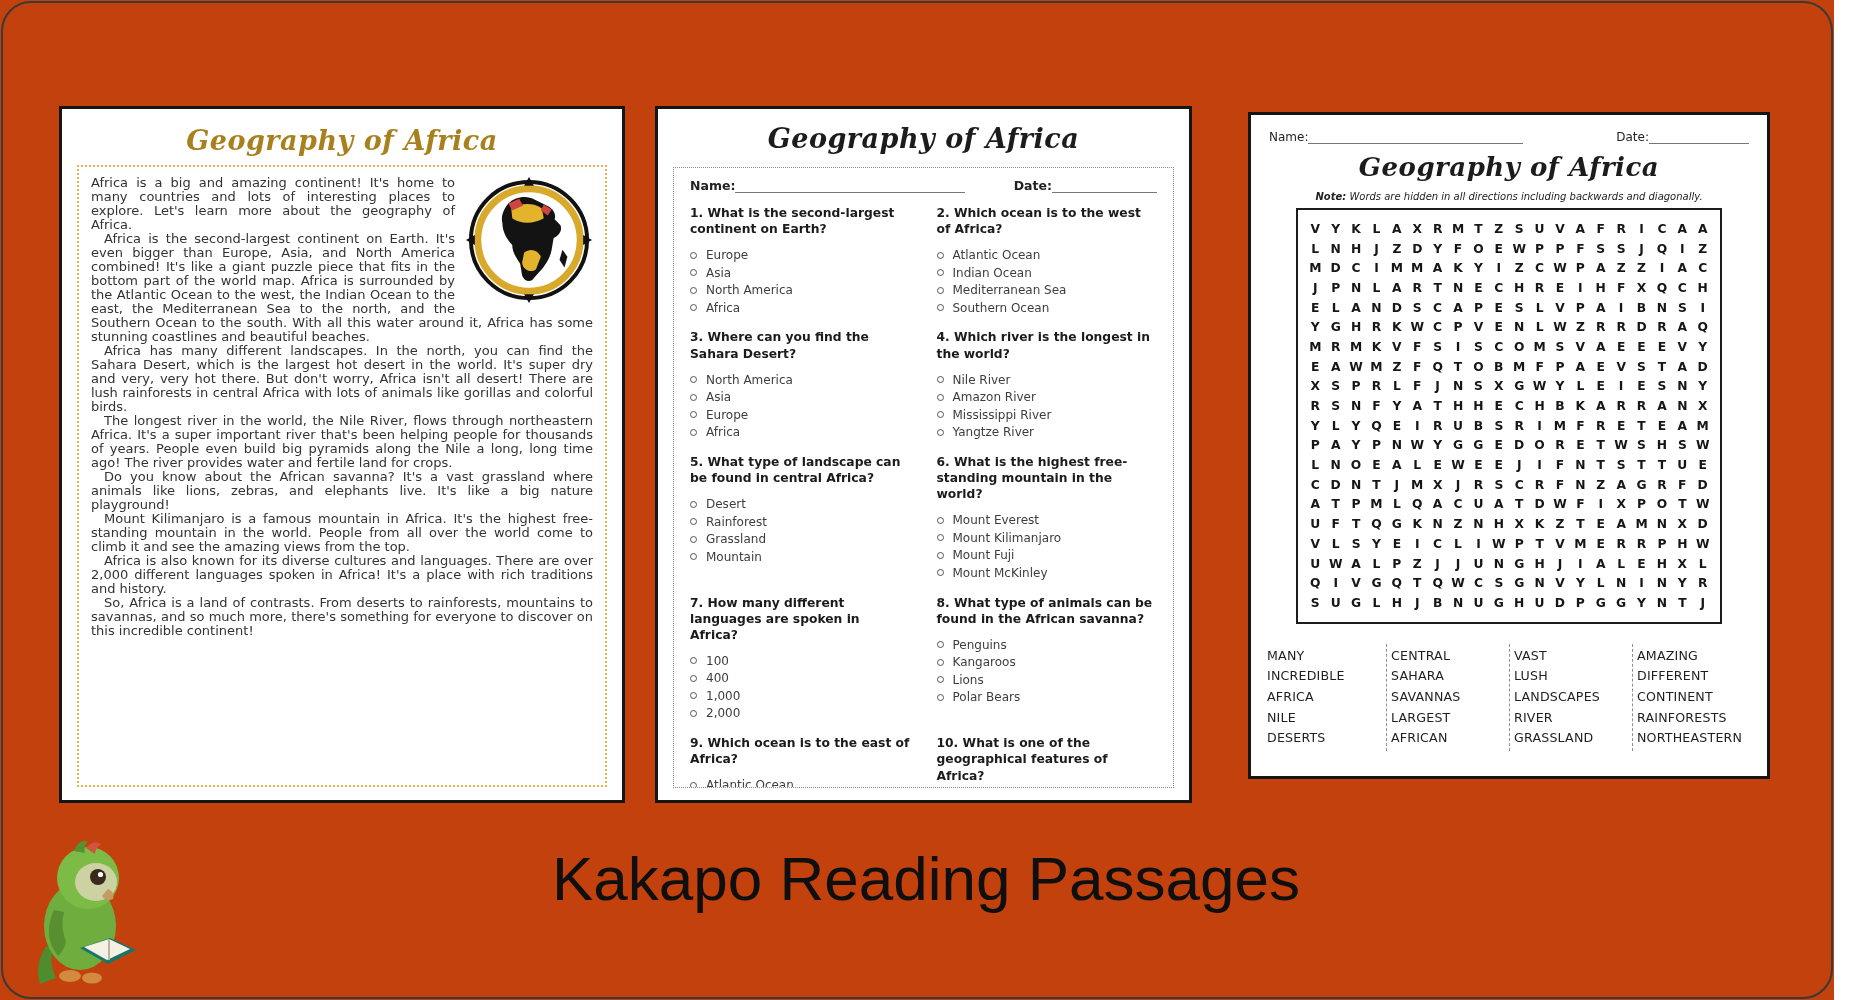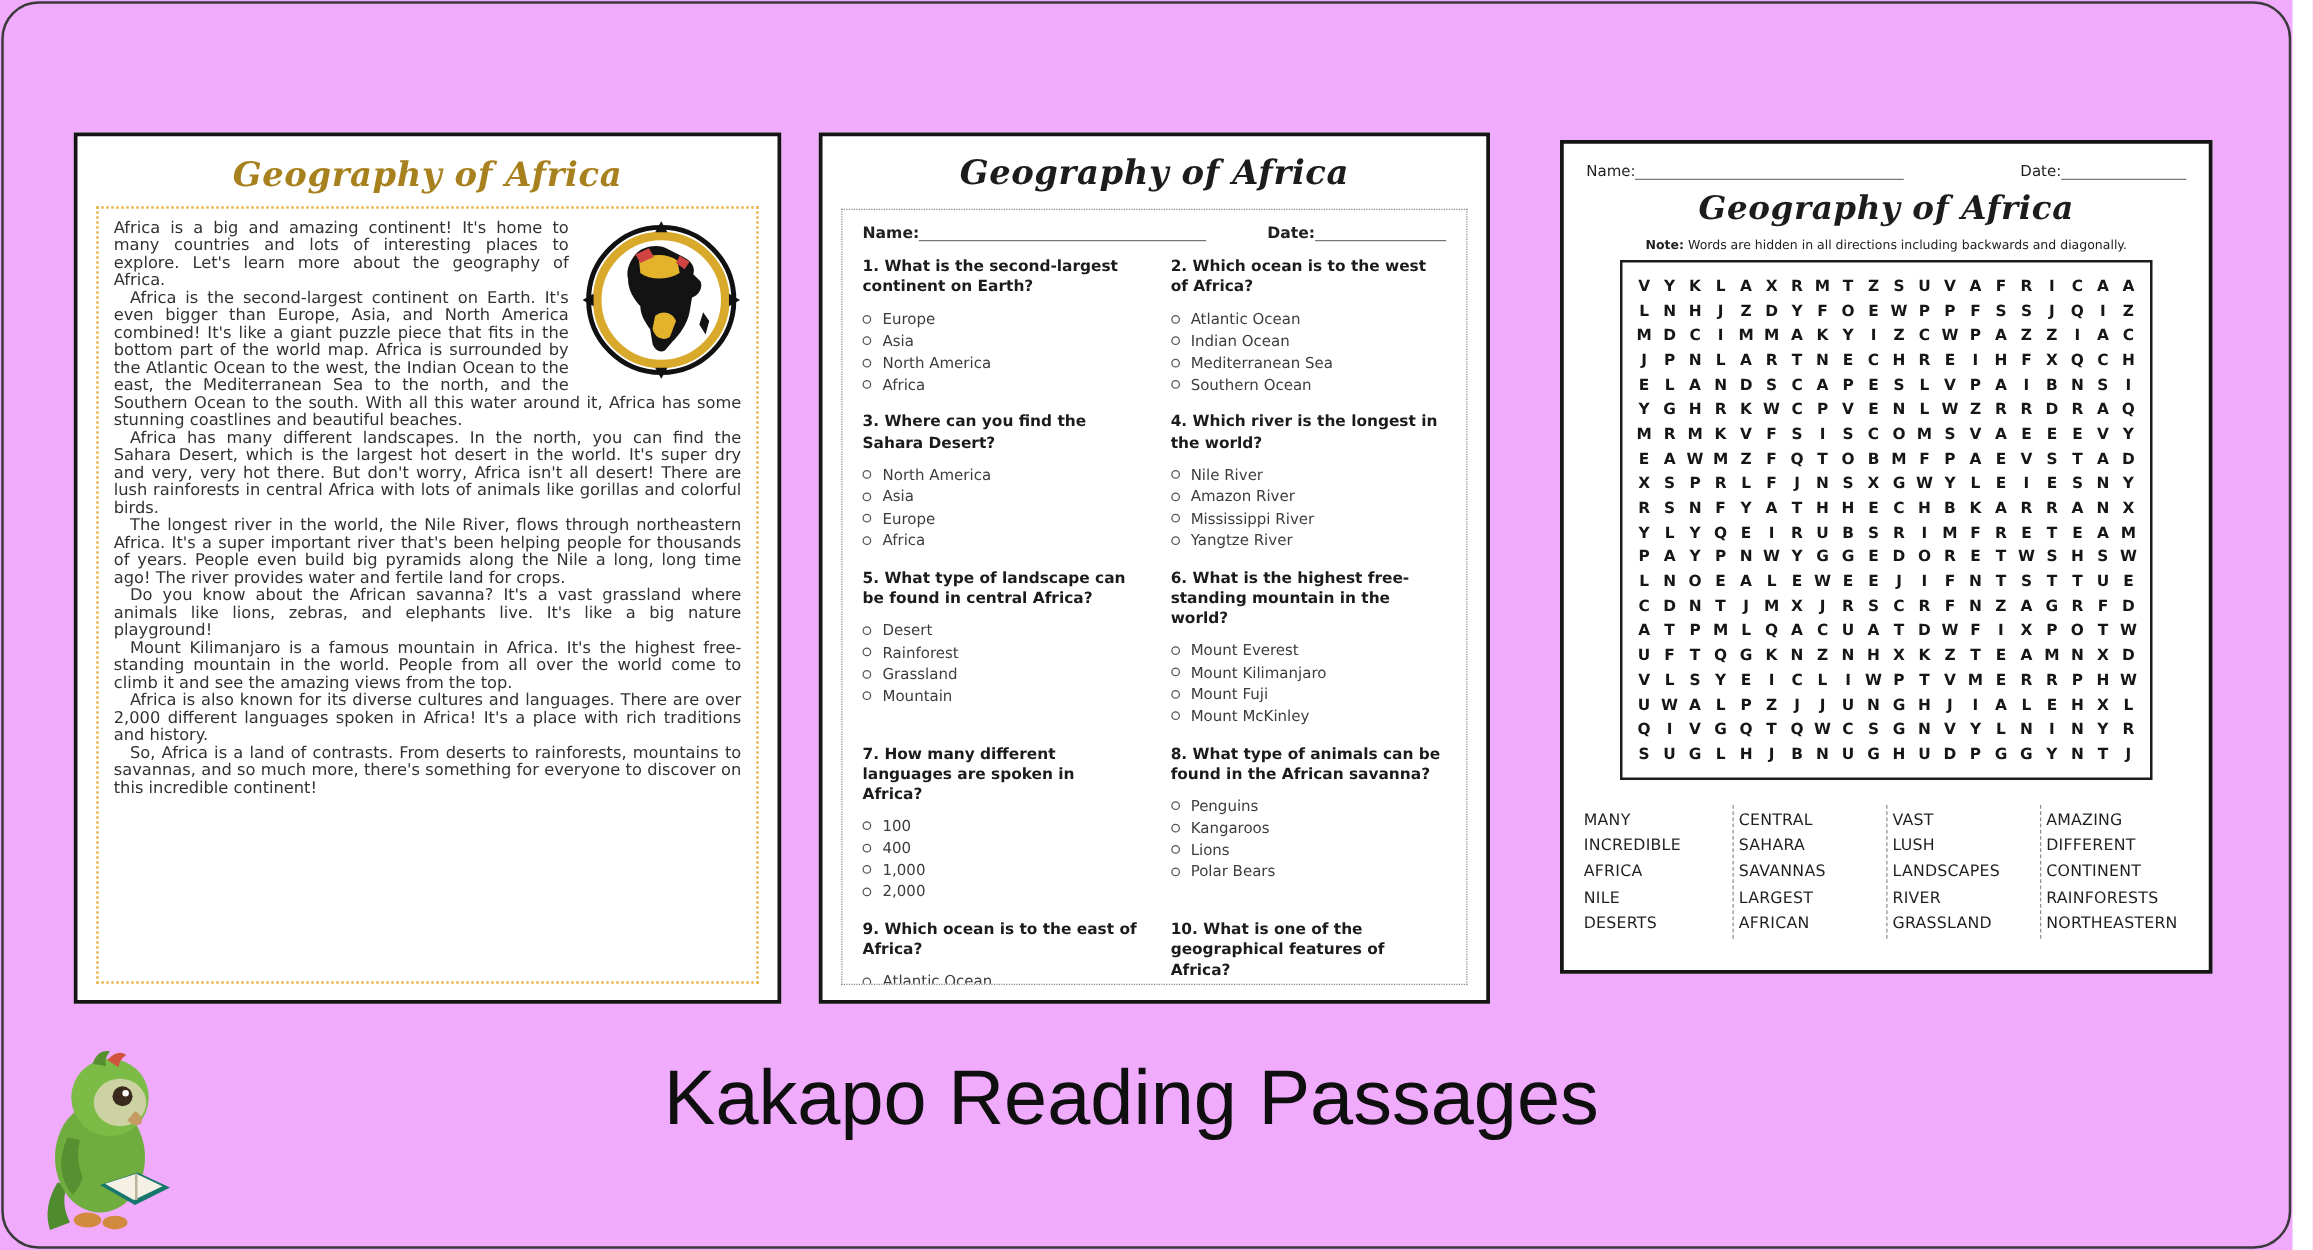--- a/index.html
+++ b/index.html
@@ -1,16 +1,16 @@
 <!DOCTYPE html>
 <html><head>
 <meta charset="utf-8">
 <style>
   html,body { margin:0; padding:0; background:#fff; }
-  .stage { position:relative; width:1834px; height:1000px; background:#f0abfc; overflow:hidden;
+  .stage { position:relative; width:1834px; height:1000px; background:#c2410c; overflow:hidden;
            font-family:"DejaVu Sans",sans-serif; }
   .frame { position:absolute; inset:1px; border:2px solid #3a3a3a; border-radius:30px;
            box-sizing:border-box; pointer-events:none; }
 
   .page { position:absolute; background:#fff; border:3px solid #151515; box-sizing:border-box; }
   #page1 { left:59px;  top:106px; width:566px; height:697px; }
   #page2 { left:655px; top:106px; width:537px; height:697px; }
   #page3 { left:1248px; top:112px; width:522px; height:667px; }
 
   .script-title { text-align:center; font-family:"DejaVu Serif",serif; font-style:italic;
@@ -38,33 +38,33 @@
   .q-grid { margin-top:12px; display:grid; grid-template-columns:1fr 1fr; column-gap:26px; row-gap:13px; }
   .q-title { font-weight:700; font-size:12.3px; color:#1b1b1b; line-height:1.32; }
   .opts { margin-top:9px; }
   .opt { display:flex; align-items:center; gap:9px; height:17.5px; }
   .bullet { width:5px; height:5px; border:1.4px solid #555; border-radius:50%; flex:none; }
   .opt-label { font-size:12px; color:#3d3d3d; }
 
   
   .p3-header { display:flex; justify-content:space-between; align-items:flex-end; padding:15px 18px 0; }
   .p3-header .field-label { font-weight:400; font-size:12px; color:#1f1f1f; }
-  .p3-note { margin-top:9px; text-align:center; font-size:10px; color:#222; }
+  .p3-note { margin-top:9px; text-align:center; font-size:10px; color:#222;font-style:italic; }
   .p3-note .note-b { font-weight:700; }
   .ws-grid { margin:6px auto 0; width:max-content; border:2.5px solid #1d1d1d; padding:9px 7px; }
   .ws-row { display:flex; }
   .ws-cell { width:20.4px; height:19.7px; display:flex; align-items:center; justify-content:center;
              font-weight:700; font-size:12.3px; color:#161616; }
   .words { margin:20px 12px 0; display:grid; grid-template-columns:1fr 1fr 1fr 1fr; }
   .word-col { text-align:left; padding:2px 4px; }
   .word-col + .word-col { border-left:1.5px dashed #8f8f8f; }
   .word { font-size:12.6px; line-height:20.6px; color:#1f1f1f; letter-spacing:0.2px; }
 
   
-  .brand { position:absolute; top:843px; left:905px; transform:translateX(-50%);
+  .brand { position:absolute; top:843px; left:926px; transform:translateX(-50%);
            font-family:"Liberation Sans",sans-serif; font-size:62px; color:#0f0f0f; white-space:nowrap; }
   .kakapo { position:absolute; left:26px; top:828px; width:118px; height:164px; }
 </style>
 </head>
 <body>
 
 <div class="stage">
 
   <div class="page" id="page1">
     <div class="script-title p1-title">Geography of Africa</div>

